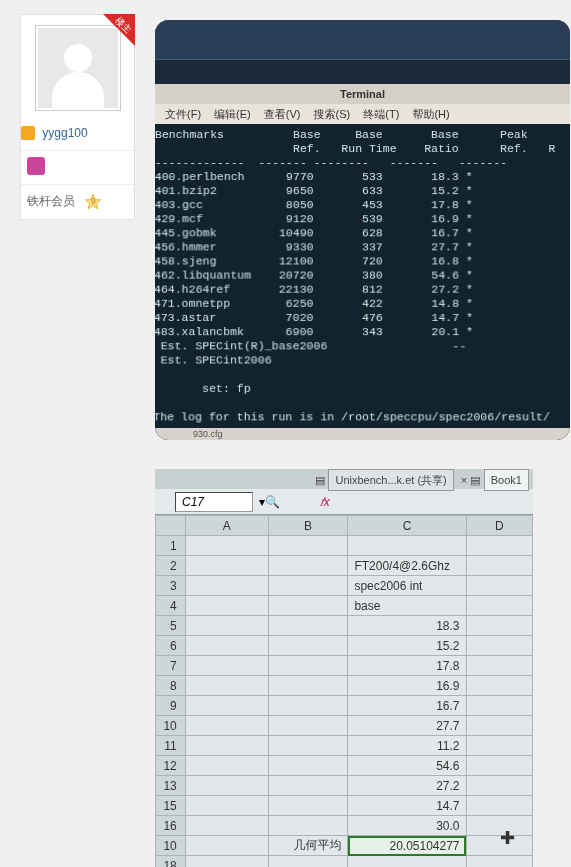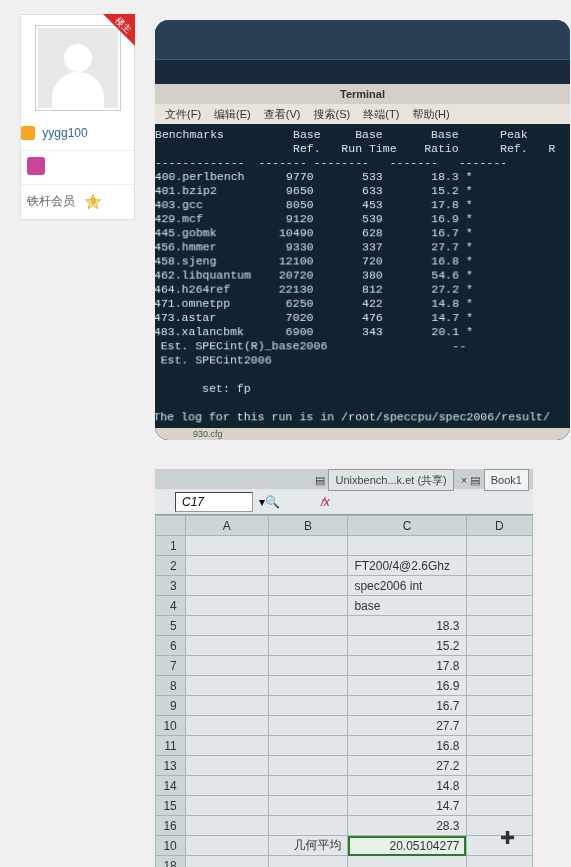--- a/index.html
+++ b/index.html
@@ -430,49 +430,49 @@
               <th class="rowh">10</th>
               <td></td>
               <td></td>
               <td>27.7</td>
               <td></td>
             </tr>
             <tr>
               <th class="rowh">11</th>
               <td></td>
               <td></td>
-              <td>16.8</td>
+              <td>11.2</td>
+              <td></td>
+            </tr>
+            <tr>
+              <th class="rowh">12</th>
+              <td></td>
+              <td></td>
+              <td>54.6</td>
               <td></td>
             </tr>
             <tr>
               <th class="rowh">13</th>
               <td></td>
               <td></td>
               <td>27.2</td>
               <td></td>
             </tr>
             <tr>
-              <th class="rowh">14</th>
-              <td></td>
-              <td></td>
-              <td>14.8</td>
-              <td></td>
-            </tr>
-            <tr>
               <th class="rowh">15</th>
               <td></td>
               <td></td>
               <td>14.7</td>
               <td></td>
             </tr>
             <tr>
               <th class="rowh">16</th>
               <td></td>
               <td></td>
-              <td>28.3</td>
+              <td>30.0</td>
               <td></td>
             </tr>
             <tr>
               <th class="rowh">10</th>
               <td></td>
               <td>几何平均</td>
               <td class="sel-cell">20.05104277</td>
               <td></td>
             </tr>
             <tr>

